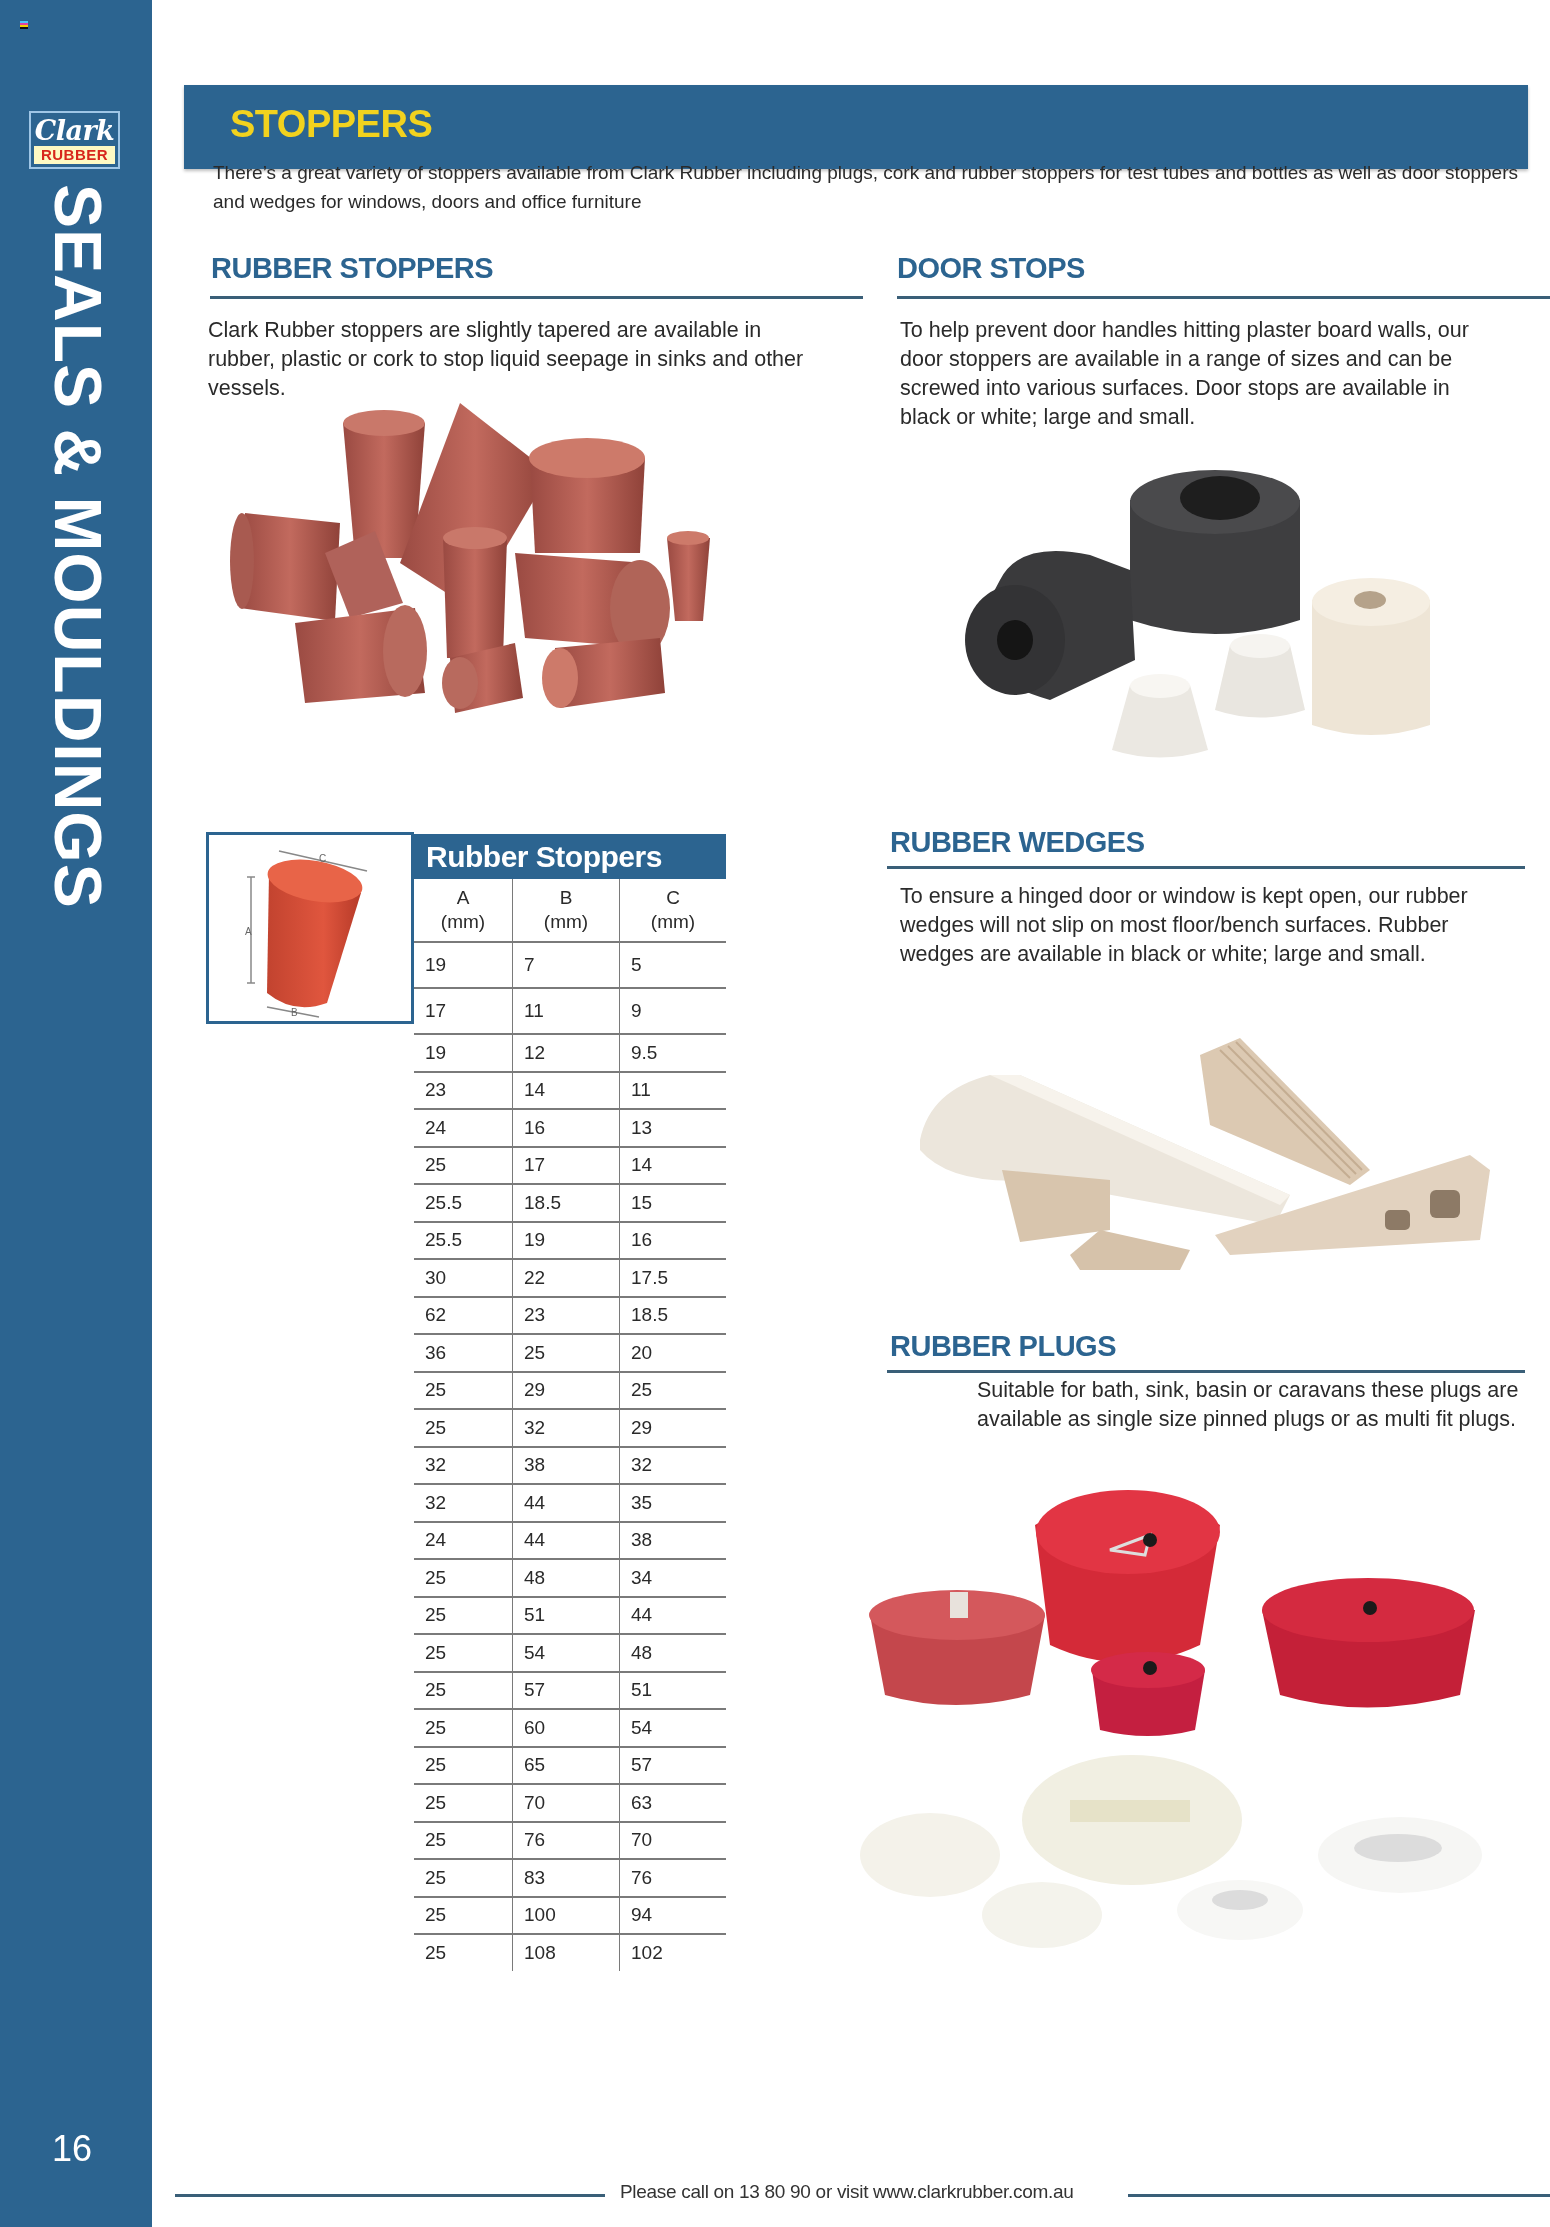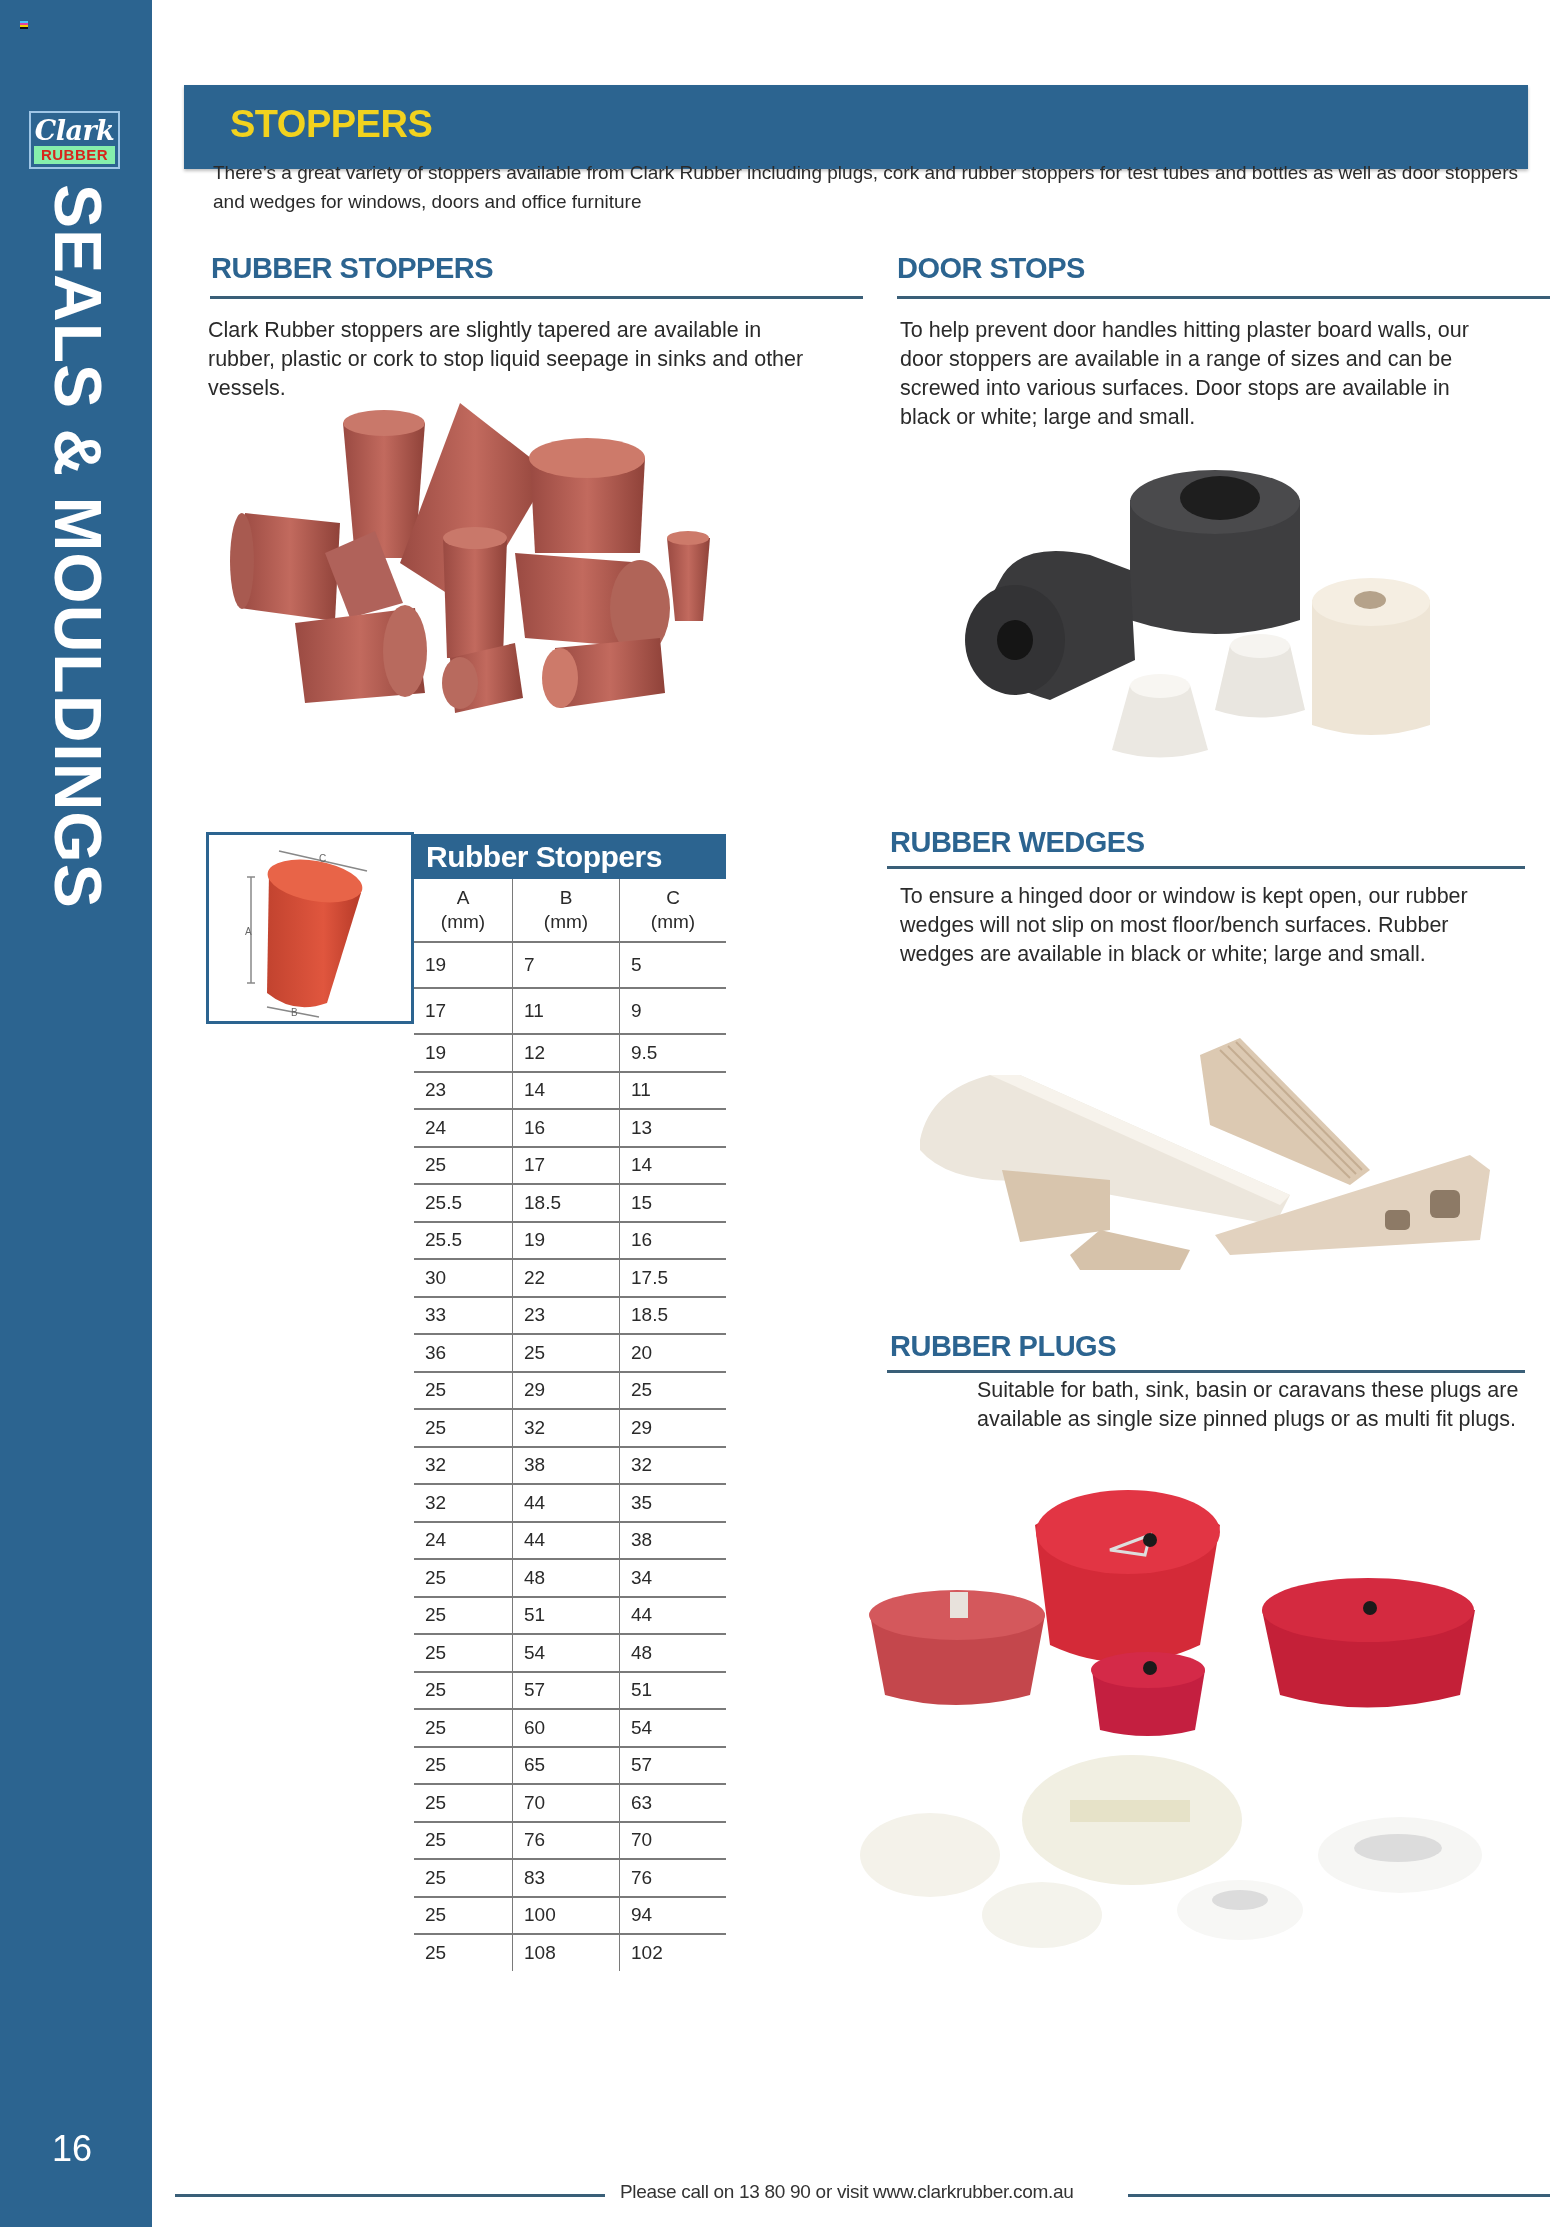--- a/index.html
+++ b/index.html
@@ -4,21 +4,21 @@
 <style>
   * { box-sizing: border-box; margin: 0; padding: 0; }
   html, body { width: 1550px; height: 2227px; background: #ffffff; overflow: hidden; }
   body { position: relative; font-family: "Liberation Sans", "DejaVu Sans", sans-serif; color: #2a2a2a; }
 
   .sidebar { position: absolute; left: 0; top: 0; width: 152px; height: 2227px; background: #2c6490; padding-left: 27px; }
   .cmyk { position: absolute; left: 20px; top: 21px; width: 8px; height: 8px; }
   .cmyk span { display: block; height: 2px; }
   .logo { position: absolute; left: 29px; top: 111px; width: 91px; height: 58px; border: 2px solid #9fc6e6; background: #2c6490; }
   .logo .clark { position: absolute; left: 0; right: 0; top: 2px; height: 32px; text-align: center; color: #fff; font-family: "DejaVu Serif", serif; font-style: italic; font-weight: bold; font-size: 27px; line-height: 32px; letter-spacing: -0.5px; }
-  .logo .rubber { position: absolute; left: 3px; right: 3px; bottom: 3px; height: 18px; background: #86efac; color: #d8261b; font-weight: bold; font-size: 15px; line-height: 18px; text-align: center; letter-spacing: 0.5px; }
+  .logo .rubber { position: absolute; left: 3px; right: 3px; bottom: 3px; height: 18px; background: #fef9c3; color: #d8261b; font-weight: bold; font-size: 15px; line-height: 18px; text-align: center; letter-spacing: 0.5px; }
   .side-title { position: absolute; left: 43px; top: 184px; width: 760px; height: 70px; transform-origin: 0 0; transform: translate(70px, 0) rotate(90deg); color: #fff; font-weight: bold; font-size: 66px; line-height: 70px; white-space: nowrap; letter-spacing: 1px; }
   .page-num { position: absolute; left: 52px; top: 2128px; color: #fff; font-size: 36px; }
 
   .banner { position: absolute; left: 184px; top: 66px; width: 1344px; height: 84px; background: #2c6490; box-shadow: 0 2px 3px rgba(0,0,0,0.25); margin-top: 19px; }
   .banner h1 { position: absolute; left: 46px; top: 18px; font-size: 38px; font-weight: bold; color: #f2d21e; letter-spacing: -0.5px; }
   .intro { position: absolute; left: 213px; top: 158px; width: 1310px; font-size: 19px; line-height: 29px; color: #2a2a2a; }
 
   .sec-h { position: absolute; font-size: 29px; font-weight: bold; color: #2c6490; letter-spacing: -0.5px; }
   .sec-rule { position: absolute; height: 3px; background: #3a5f78; }
   .sec-p { position: absolute; font-size: 21.5px; line-height: 29px; color: #2a2a2a; }
@@ -218,21 +218,21 @@
         <div class="c c1">25.5</div>
         <div class="c c2">19</div>
         <div class="c c3">16</div>
       </div>
       <div class="tbl-row r-norm">
         <div class="c c1">30</div>
         <div class="c c2">22</div>
         <div class="c c3">17.5</div>
       </div>
       <div class="tbl-row r-norm">
-        <div class="c c1">33</div>
+        <div class="c c1">62</div>
         <div class="c c2">23</div>
         <div class="c c3">18.5</div>
       </div>
       <div class="tbl-row r-norm">
         <div class="c c1">36</div>
         <div class="c c2">25</div>
         <div class="c c3">20</div>
       </div>
       <div class="tbl-row r-norm">
         <div class="c c1">25</div>

